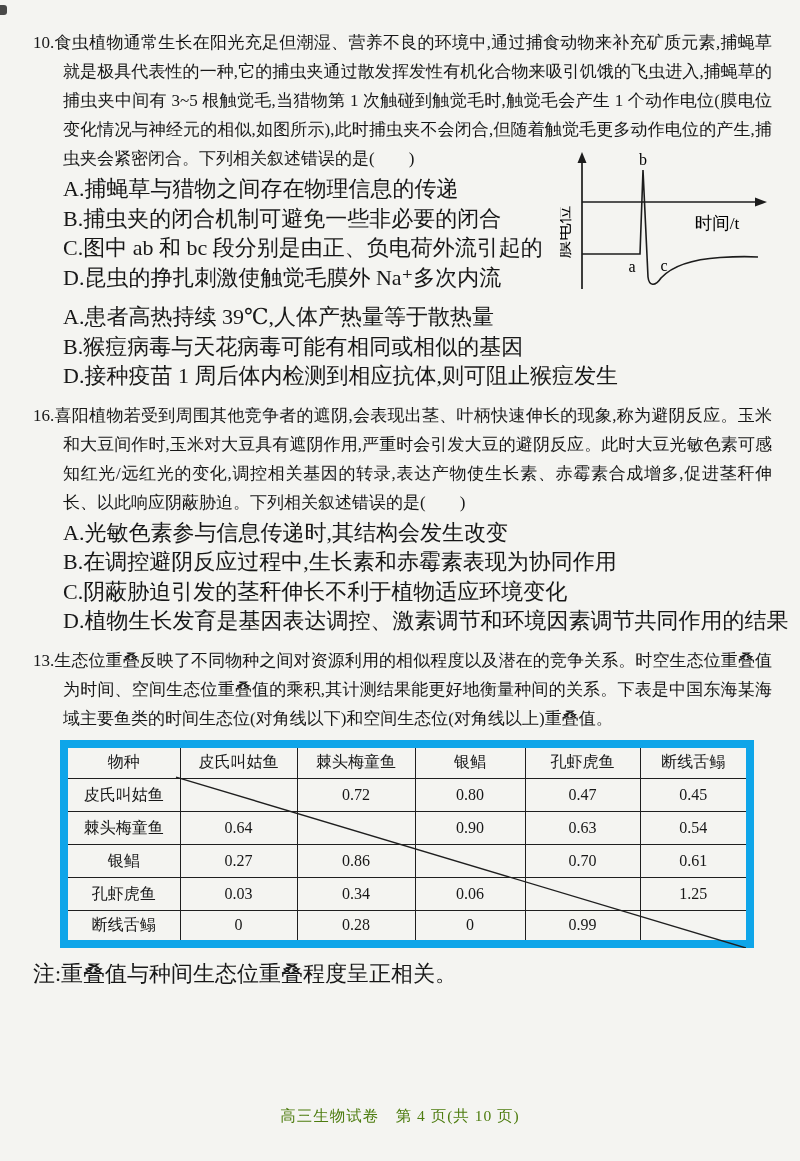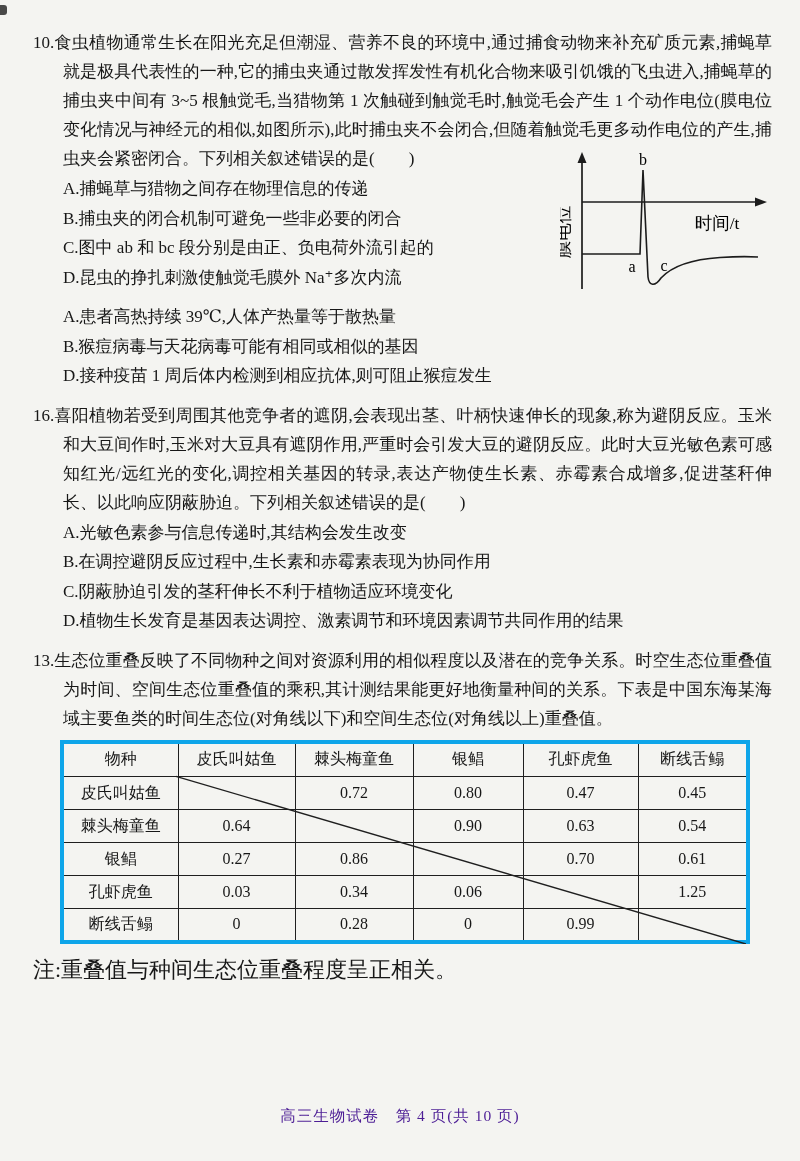--- a/index.html
+++ b/index.html
@@ -16,40 +16,40 @@
     background:#2a2a2a; border-radius:0 3px 3px 0; opacity:.85;
   }
   .page { position:absolute; inset:0; padding:28px 28px 0 33px; }
   .question { position:relative; margin-bottom:10px; }
   .q-stem {
     font-size:17px; line-height:29px; text-align:justify;
     padding-left:30px; text-indent:-30px;
   }
   .options { margin-top:1px; }
   .option {
-    font-size:17px; line-height:29.5px; padding-left:30px;
+    font-size:22px; line-height:29.5px; padding-left:30px;
     max-width:590px; white-space:nowrap; overflow:visible;
   }
   
   .ap-figure { position:absolute; right:0; top:122px; width:212px; height:142px; }
   .ap-figure svg { width:100%; height:100%; }
   
   .table-wrap { position:relative; width:686px; margin:7px 0 5px 27px; }
   table.niche { border-collapse:collapse; table-layout:fixed; width:686px; font-size:16px; }
   table.niche th, table.niche td {
     border:1.6px solid #1f1f1f; height:33px; text-align:center;
     vertical-align:middle; font-weight:normal; padding:0 2px;
   }
   table.niche thead th { height:35px; border-top:3px solid #111; }
-  table.niche { border:4px solid #0ea5e9;padding-left:8px; }
+  table.niche { border:8px solid #0ea5e9;padding-left:8px; }
   .diag-overlay { position:absolute; inset:0; width:100%; height:100%; pointer-events:none; }
   .table-note { font-size:22px; line-height:28px; margin-top:12px; }
   .page-footer {
     position:absolute; left:0; right:0; top:1106px;
-    text-align:center; font-size:15.5px; letter-spacing:1px; color:#4c1d95;
+    text-align:center; font-size:15.5px; letter-spacing:1px; color:#4d7c0f;
   }
 </style>
 </head>
 <body>
 
 <div class="scan-speck"></div>
 
 <div class="page">
 
   <section class="question">

